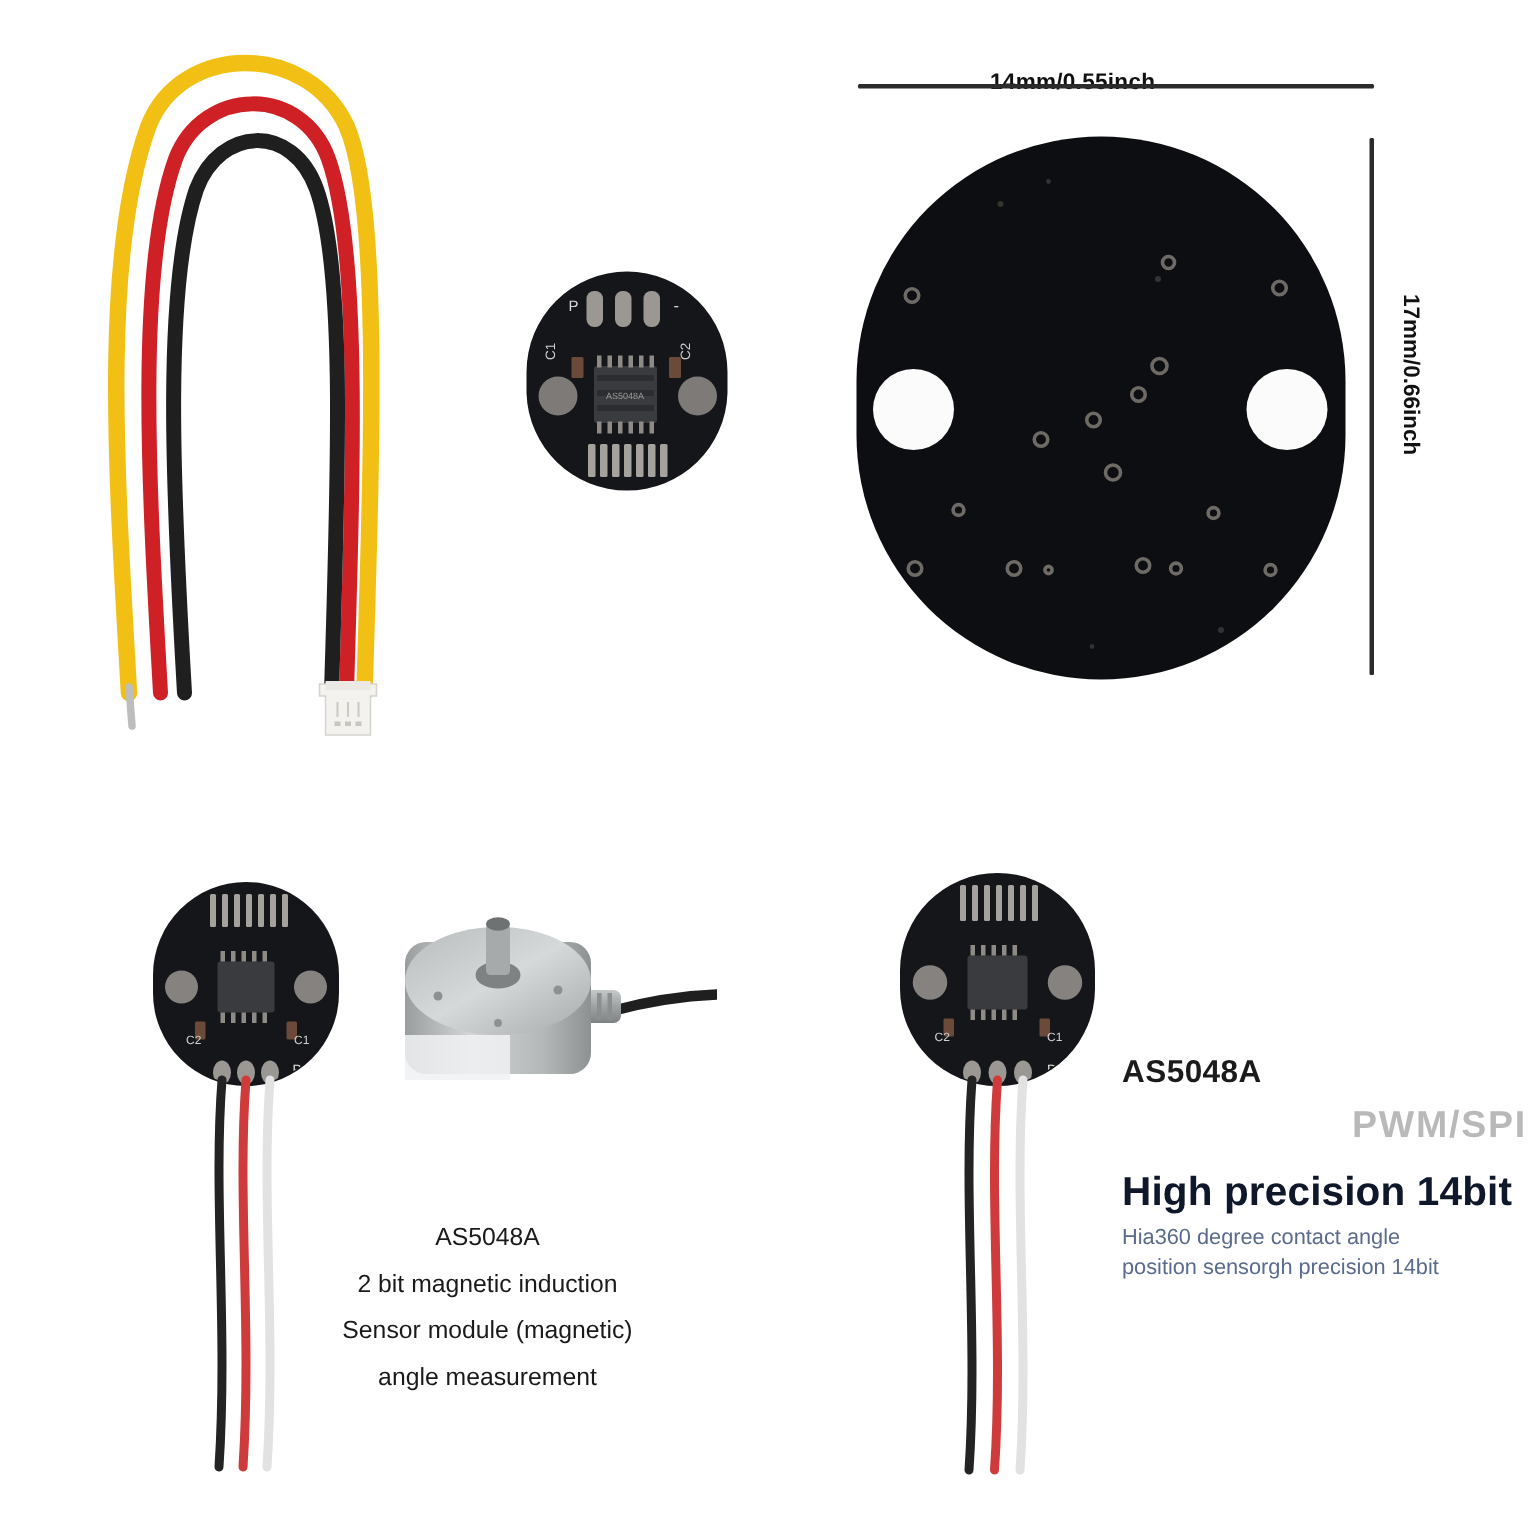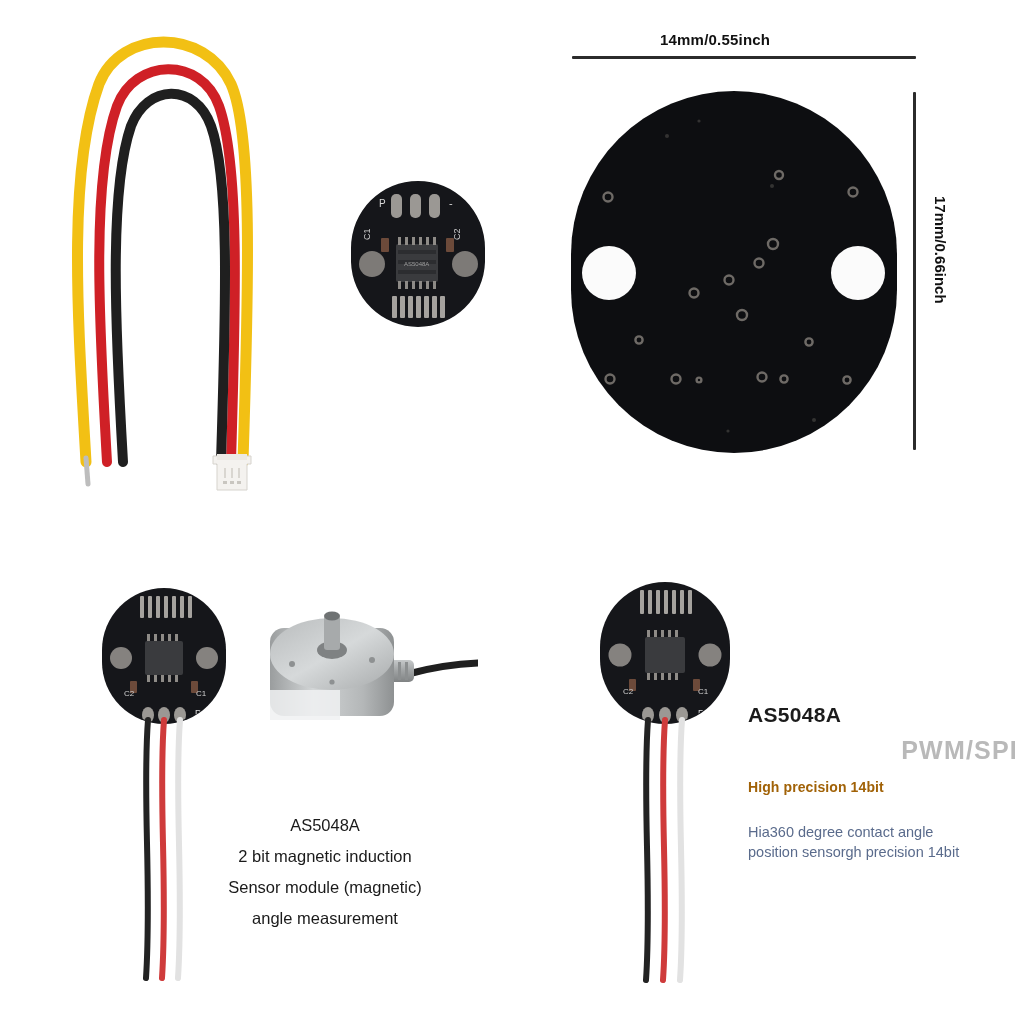--- a/index.html
+++ b/index.html
@@ -55,33 +55,33 @@
   .txt-title{
     font-size:21px;font-weight:bold;color:#1b1b1b;letter-spacing:.3px;
     white-space:nowrap;
   }
   .txt-proto{
     font-size:25px;font-weight:bold;color:#b9b9b9;letter-spacing:1.2px;
     white-space:nowrap;
     text-align:right;
   }
   .txt-hl{
-    font-size:14px;font-weight:bold;color:#a16207;letter-spacing:.1px;
+    font-size:27px;font-weight:bold;color:#0f172a;letter-spacing:.1px;
     white-space:nowrap;
   }
   .txt-desc{
     font-size:14.5px;color:#5a6b8c;line-height:20px;white-space:nowrap;
   }
 </style>
 </head>
 <body>
 
 <div class="stage">
 
-  <div class="abs dim-label" style="left:660px;top:31px;">14mm/0.55inch</div>
+  <div class="abs dim-label" style="left:660px;top:46px;">14mm/0.55inch</div>
   <div class="abs dim-line-h" style="left:572px;top:56px;width:344px;"></div>
 
   <div class="abs dim-line-v" style="left:913px;top:92px;height:358px;"></div>
   <div class="abs dim-label-v" style="left:949px;top:196px;">17mm/0.66inch</div>
 
   <svg class="abs wireloop" viewBox="0 0 230 470">
     <g fill="none" stroke-linecap="round">
 
       <path d="M31,440 C23,300 12,150 44,62 C66,6 150,6 176,62 C200,116 192,300 188,440" stroke="#f2c014" stroke-width="11"></path>
 
@@ -357,17 +357,17 @@
     <div class="caption">AS5048A</div>
     <div class="caption">2 bit magnetic induction</div>
     <div class="caption">Sensor module (magnetic)</div>
     <div class="caption">angle measurement</div>
   </div>
 
   <div class="abs" style="left:748px;top:703px;width:270px;">
     <div class="txt-title">AS5048A</div>
     <div class="txt-proto" style="margin-top:9px;">PWM/SPI</div>
     <div class="txt-hl" style="margin-top:14px;">High precision 14bit</div>
-    <div class="txt-desc" style="margin-top:27px;">Hia360 degree contact angle</div>
+    <div class="txt-desc" style="margin-top:5px;">Hia360 degree contact angle</div>
     <div class="txt-desc">position sensorgh precision 14bit</div>
   </div>
 
 </div>
 
 </body></html>

